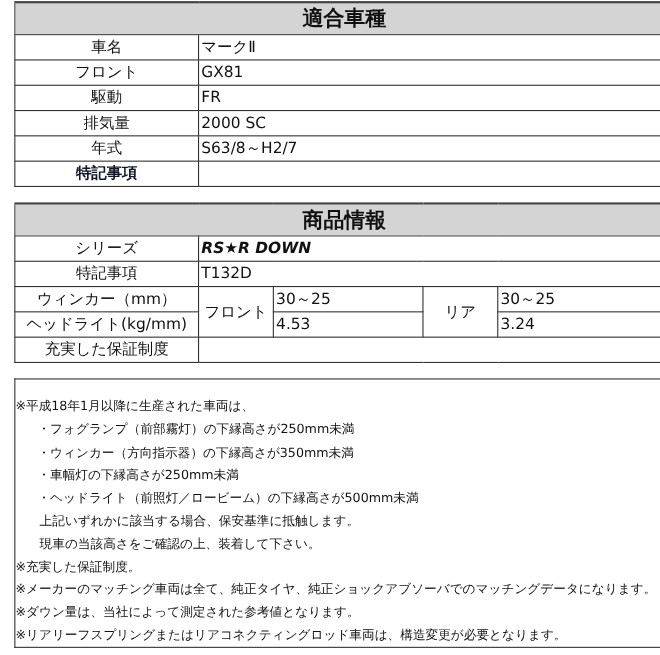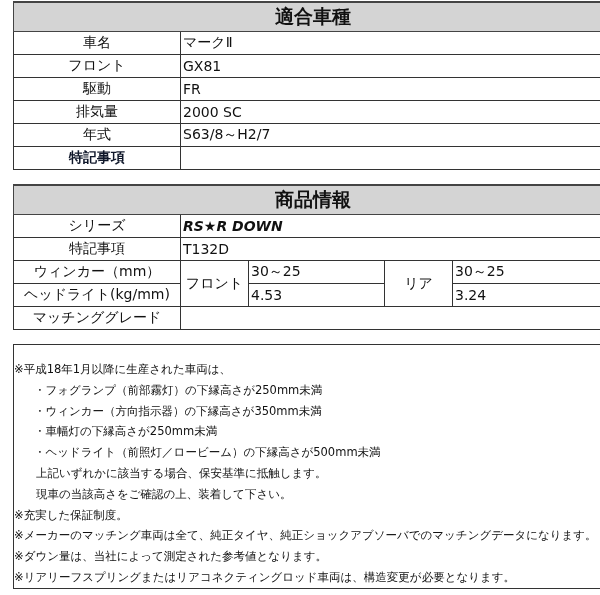--- a/index.html
+++ b/index.html
@@ -85,21 +85,21 @@
     <td class="val">30～25</td>
     <td class="sub-lbl" rowspan="2">リア</td>
     <td class="val">30～25</td>
   </tr>
   <tr>
     <td class="lbl">ヘッドライト(kg/mm)</td>
     <td class="val">4.53</td>
     <td class="val">3.24</td>
   </tr>
   <tr>
-    <td class="lbl">マッチンググレード</td>
+    <td class="lbl">充実した保証制度</td>
     <td class="val" colspan="4"></td>
   </tr>
 </tbody>
   </table>
 
 <div class="notes">
   <div class="line">※平成18年1月以降に生産された車両は、</div>
   <div class="line ind1">・フォグランプ（前部霧灯）の下縁高さが250mm未満</div>
   <div class="line ind1">・ウィンカー（方向指示器）の下縁高さが350mm未満</div>
   <div class="line ind1">・車幅灯の下縁高さが250mm未満</div>

